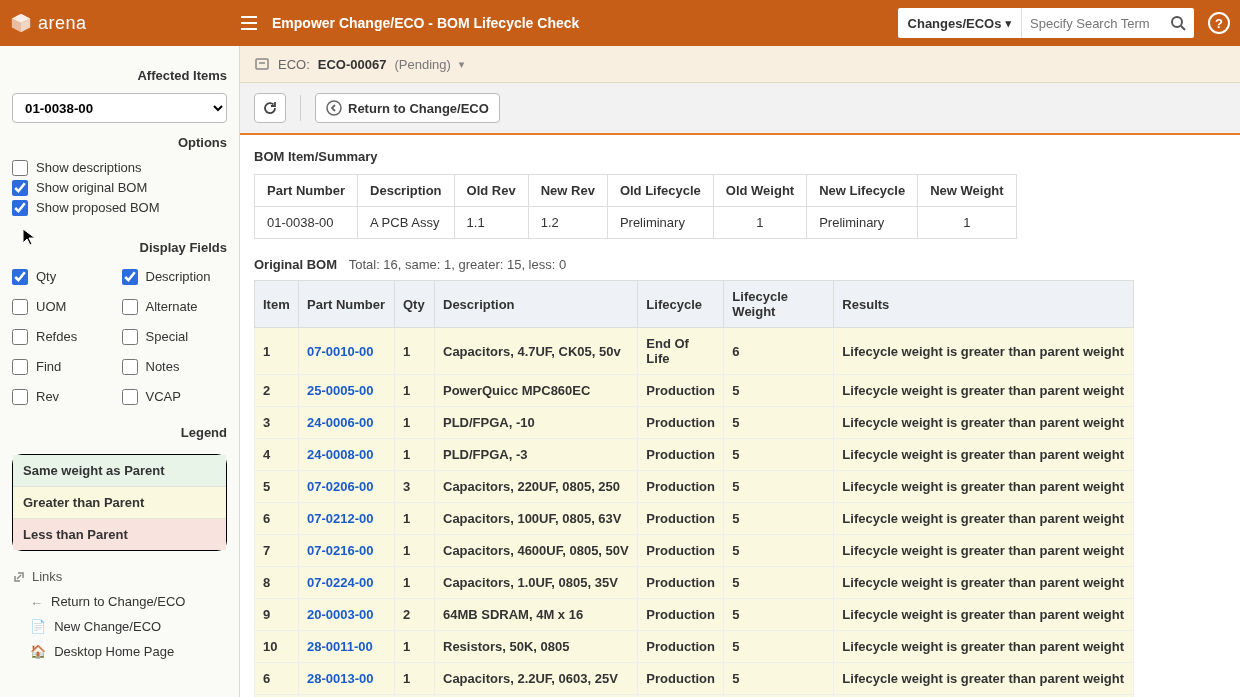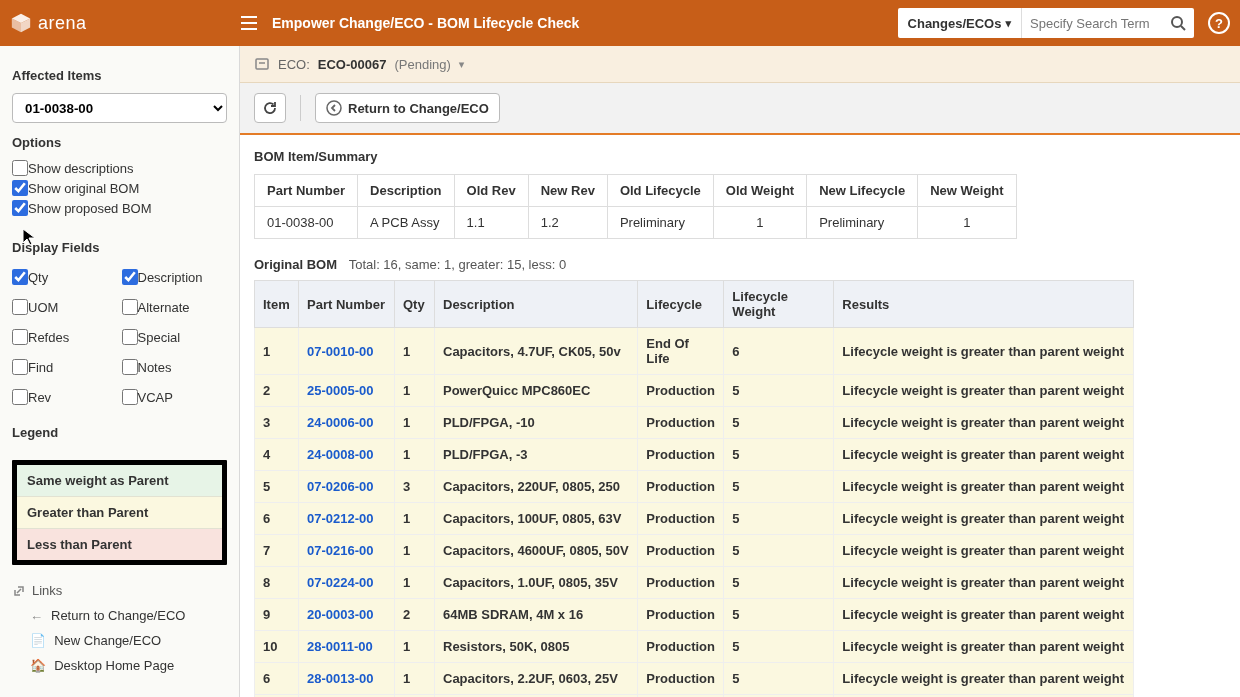--- a/index.html
+++ b/index.html
@@ -10,27 +10,27 @@
 .logo .name { font-size: 18px; font-weight: 500; letter-spacing: .5px; }
 .menu-icon { margin-right: 14px; cursor: pointer; }
 .page-title { font-size: 14px; font-weight: 700; flex: 1; }
 .search-group { display: flex; align-items: center; background: #fff; border-radius: 2px; height: 30px; color: #333; }
 .search-scope { padding: 0 10px; font-weight: 700; display: flex; align-items: center; gap: 4px; border-right: 1px solid #ddd; height: 100%; cursor: pointer; }
 .search-input { border: none; outline: none; padding: 0 8px; width: 140px; font-size: 13px; }
 .search-btn { padding: 0 8px; cursor: pointer; }
 .help-btn { margin-left: 14px; width: 22px; height: 22px; border: 2px solid #fff; border-radius: 50%; display: flex; align-items: center; justify-content: center; font-weight: 700; cursor: pointer; }
 .layout { display: flex; height: calc(697px - 46px); }
 .sidebar { width: 240px; border-right: 1px solid #d9d9d9; padding: 14px 12px; overflow-y: auto; background: #fafaf7; }
-.section-title { font-weight: 700; margin: 8px 0 10px; color: #333; }
+.section-title { font-weight: 700; margin: 8px 0 10px; color: #333; text-align: right; }
 .select-wrap { position: relative; margin-bottom: 12px; }
 .select-wrap select { width: 100%; height: 30px; border: 1px solid #bbb; border-radius: 4px; padding: 0 8px; font-weight: 700; background: #fff; }
-.opt-row { display: flex; align-items: center; margin: 4px 0; cursor: pointer; }
+.opt-row { display: flex; align-items: flex-start; gap: 8px; margin: 4px 0; cursor: pointer; }
 .opt-row input[type=checkbox] { width: 16px; height: 16px; accent-color: #2d6cdf; }
 .fields-grid { display: grid; grid-template-columns: 1fr 1fr; gap: 6px 4px; }
-.legend-box { border: 5px solid #000000; border-radius: 1px; margin-top: 20px; }
+.legend-box { border: 1px solid #000000; border-radius: 10px; margin-top: 14px; }
 .legend-row { padding: 8px 10px; font-weight: 700; }
 .legend-same { background: #e7f4e7; border-bottom: 1px solid #e2e2d2; }
 .legend-greater { background: #fbf8e0; border-bottom: 1px solid #e2e2d2; }
 .legend-less { background: #f9e3de; }
 .links-title { display: flex; align-items: center; gap: 6px; margin-top: 18px; color: #555; }
 .link-row { display: flex; align-items: center; gap: 8px; margin: 10px 0 0 18px; color: #333; cursor: pointer; }
 .link-row .ico { color: #888; }
 .main { flex: 1; overflow-y: auto; }
 .crumbbar { background: #f9efe0; border-bottom: 1px solid #e7d7bd; padding: 10px 14px; display: flex; align-items: center; gap: 8px; }
 .crumbbar .eco-label { color: #666; }

